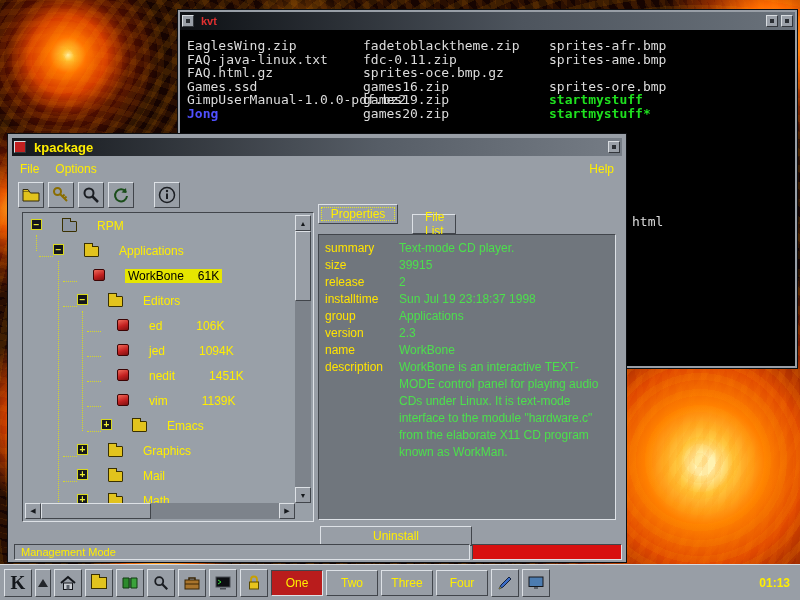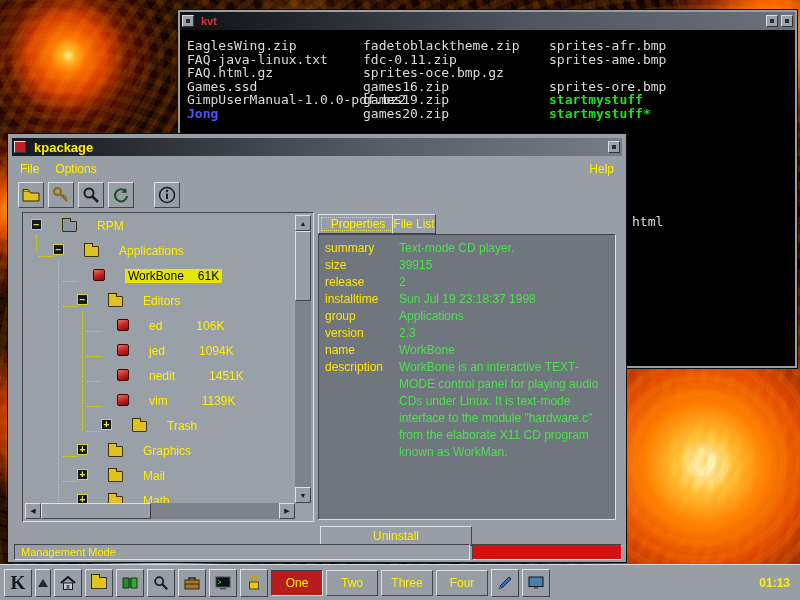--- a/index.html
+++ b/index.html
@@ -284,21 +284,21 @@
           <span class="tsize">1451K</span>
         </div>
         <div class="trow d3 pkg">
           <span class="picon"></span>
           <span>vim</span>
           <span class="tsize">1139K</span>
         </div>
         <div class="trow d3">
           <span class="expander plus"></span>
           <span class="ficon"></span>
-          <span>Trash</span>
+          <span>Emacs</span>
         </div>
         <div class="trow d2">
           <span class="expander plus"></span>
           <span class="ficon"></span>
           <span>Graphics</span>
         </div>
         <div class="trow d2">
           <span class="expander plus"></span>
           <span class="ficon"></span>
           <span>Mail</span>
@@ -315,24 +315,24 @@
         <div class="vthumb raised"></div>
         <div class="sb-btn raised down">▼</div>
       </div>
       <div class="hscroll">
         <div class="sb-btn raised left">◀</div>
         <div class="hthumb raised"></div>
         <div class="sb-btn raised right">▶</div>
       </div>
     </div>
 
-    <div class="tab raised sel" style="left:308px; top:78px; width:80px;text-align:center;">
+    <div class="tab raised sel" style="left:308px; top:68px; width:80px;text-align:center;">
       <span>Properties</span>
     </div>
-    <div class="tab raised" style="left:382px; top:78px; width:44px;">
+    <div class="tab raised" style="left:402px; top:78px; width:44px;padding-left:12px;">
       <span>File List</span>
     </div>
 
     <div class="propspanel sunken">
       <div class="prow">
         <span class="pkey">summary</span>
         <span class="pval">Text-mode CD player.</span>
       </div>
       <div class="prow">
         <span class="pkey">size</span>

